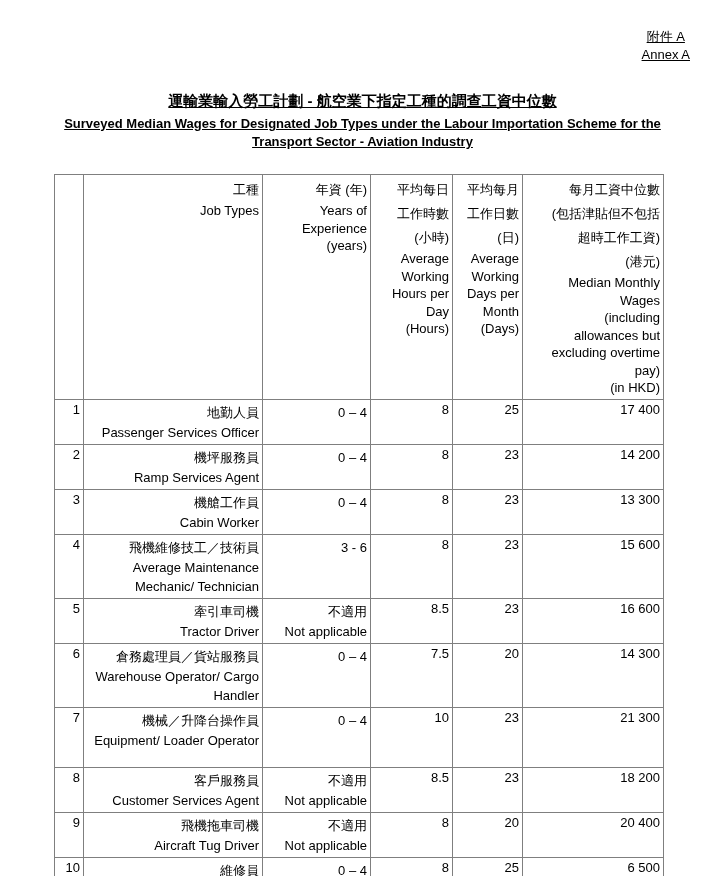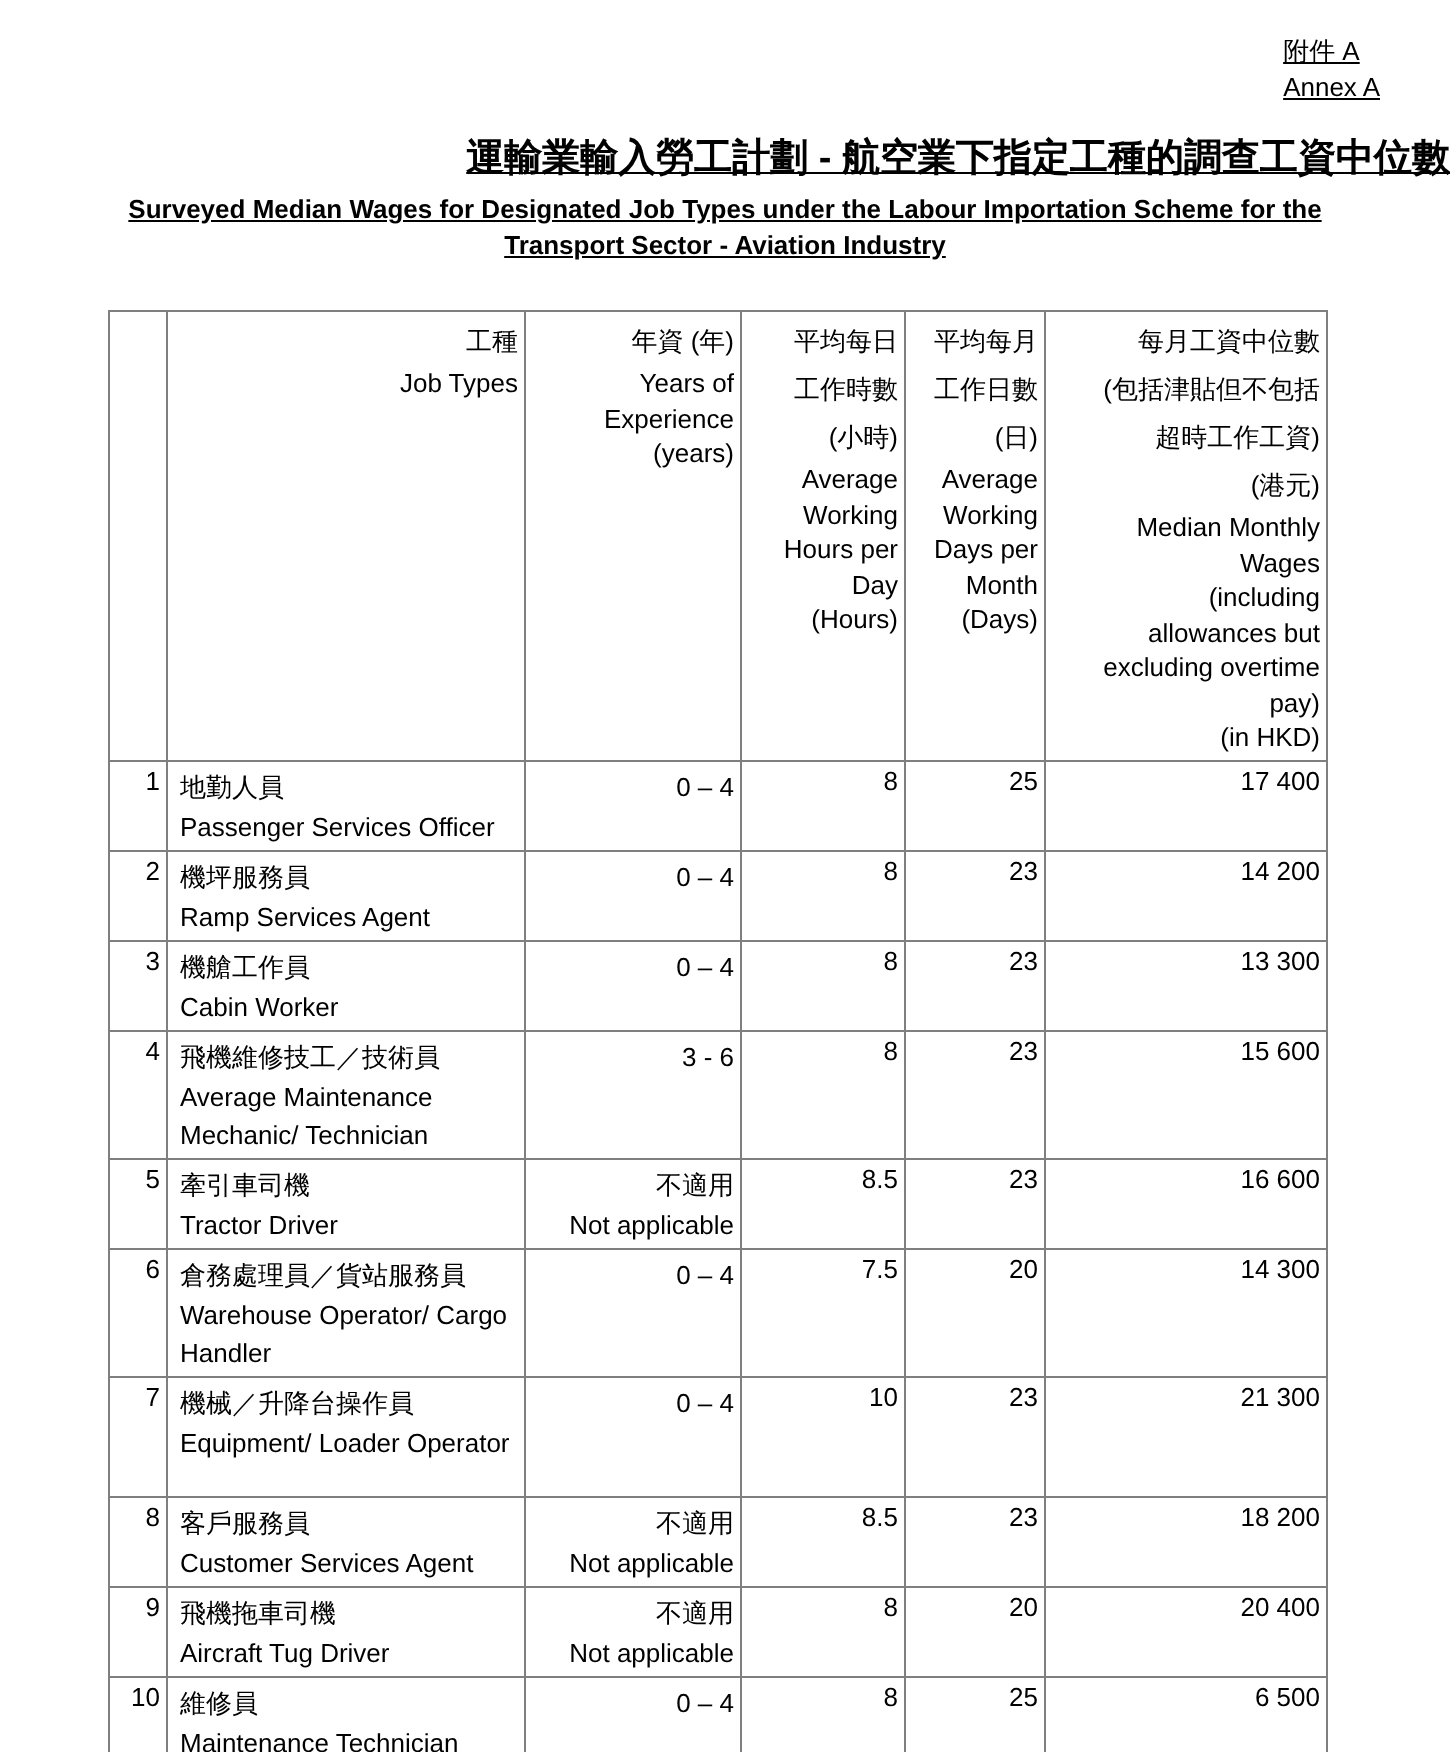--- a/index.html
+++ b/index.html
@@ -5,29 +5,29 @@
   html,body { margin:0; padding:0; background:#fff; }
   .page {
     position:relative;
     width:725px; height:876px;
     background:#ffffff;
     color:#000;
     font-family:"Liberation Sans","DejaVu Sans",sans-serif;
     overflow:hidden;
   }
   .annex {
-    position:absolute; top:17px; right:35px;
-    font-size:13px; line-height:17.5px; text-align:left;
+    position:absolute; top:28px; right:35px;
+    font-size:13px; line-height:17.5px; text-align:center;
   }
   .annex div { text-decoration:underline; }
 
   .title-zh {
-    margin:0 auto; padding-top:66px;
-    text-align:right;
-    font-size:19px; font-weight:bold;
+    margin:0 auto; padding-top:92px;
+    text-align:center;
+    font-size:15px; font-weight:bold;
   }
   .title-zh span { text-decoration:underline; }
   .title-en {
     margin:4px auto 0; max-width:648px;
     text-align:center;
     font-size:13px; font-weight:bold; line-height:18px;
   }
   .title-en span { text-decoration:underline; }
 
   table.wages {
@@ -41,21 +41,21 @@
     vertical-align:top;
     font-size:13px;
     padding:2px 3px;
     overflow:hidden;
   }
   tr.header-row { height:204px; }
   tr.row-2 { height:41px; }
   tr.row-3 { height:60px; }
 
   .center { text-align:right; }
-  .job-cell { text-align:left; padding-left:6px !important; }
+  .job-cell { text-align:right; padding-left:6px !important; }
 
   .hzh { display:block; line-height:24px; white-space:pre-line; padding-top:1px; }
   .hen { display:block; line-height:17.5px; white-space:pre-line; }
 
   .bzh { line-height:21px; }
   .ben { line-height:19px; }
 </style>
 </head>
 <body>
 

